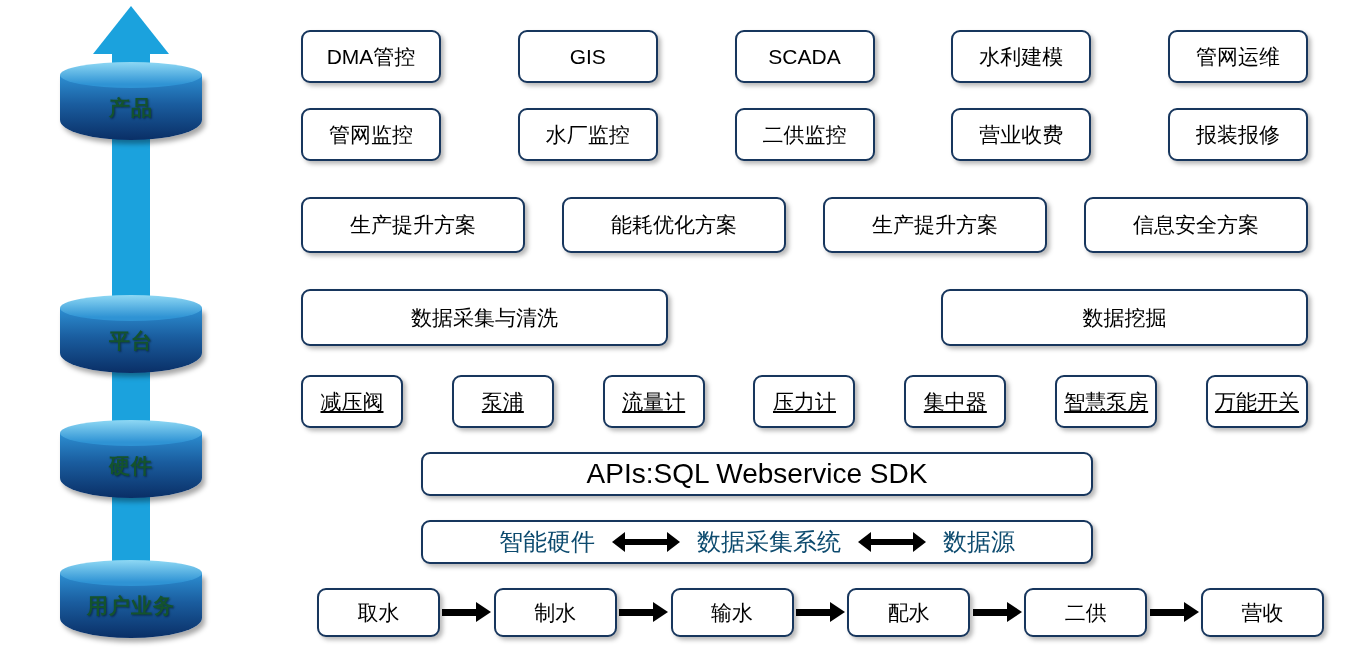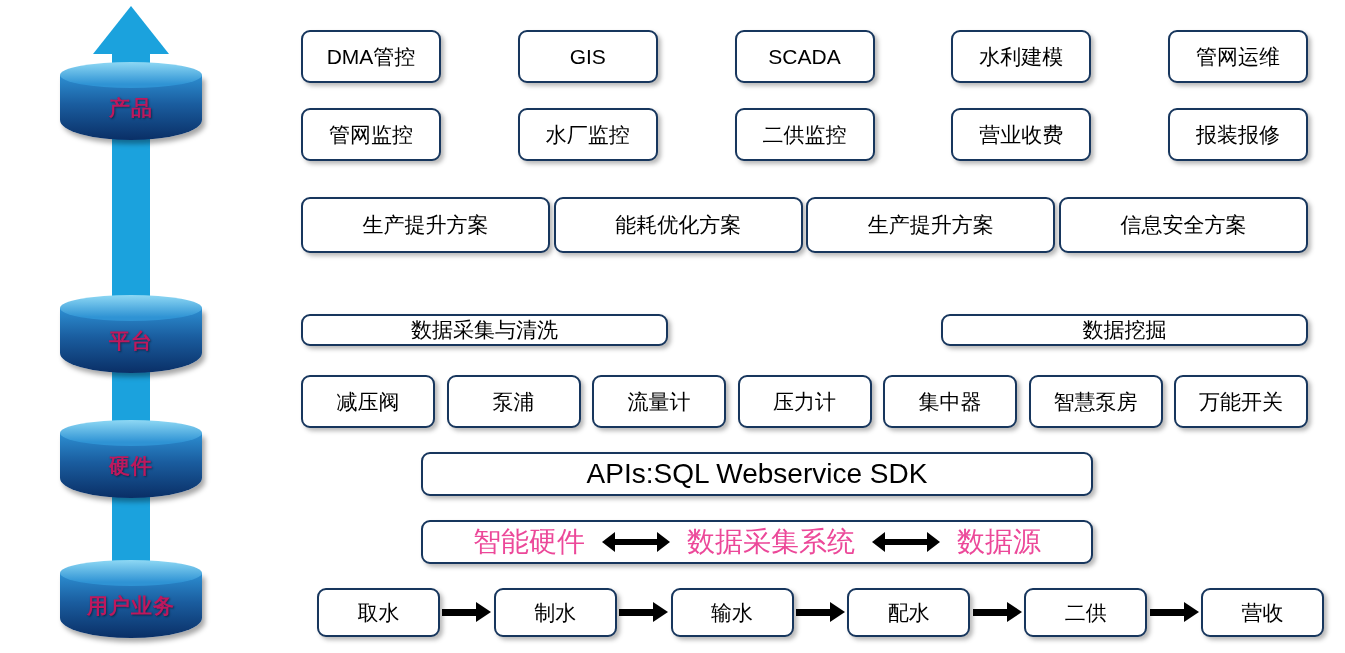--- a/index.html
+++ b/index.html
@@ -48,21 +48,21 @@
     position: absolute;
     left: 0; right: 0; top: 0;
     height: 26px;
     border-radius: 50%;
     background: linear-gradient(180deg, #8ed8f4 0%, #2f93d4 85%);
   }
   .cyl-label {
     position: absolute;
     left: 0; right: 0; top: 32px;
     text-align: center;
-    color: #be185d;
+    color: #14532d;
     font-weight: 700;
     font-size: 21px;
     letter-spacing: 1px;
     text-shadow: 1px 1px 2px rgba(0,0,0,0.45);
     z-index: 3;
   }
 
   
   .box {
     background: #ffffff;
@@ -83,27 +83,27 @@
     align-items: stretch;
     padding-left: 43px;
   }
 
   .row1, .row2 { left: 258px; width: 1050px; height: 53px; }
   .row1 { top: 30px; }
   .row2 { top: 108px; gap: 24px; }
   .row1 .box, .row2 .box { width: 140px; }
 
   .row3 { left: 258px; width: 1050px; top: 197px; height: 56px; }
-  .row3 .box { width: 249px; }
-
-  .row4 { left: 258px; width: 1050px; top: 289px; height: 57px; align-items: flex-end; }
+  .row3 .box { width: 224px; }
+
+  .row4 { left: 258px; width: 1050px; top: 289px; height: 57px; }
   .row4 .box { width: 367px; }
 
   .row5 { left: 258px; width: 1050px; top: 375px; height: 53px; }
-  .row5 .box { width: 134px; }
+  .row5 .box { width: 102px; text-decoration: underline; }
 
   .row6 { left: 378px; width: 715px; top: 452px; height: 44px; }
   .row6 .box { width: 100%; font-size: 28px; }
 
   .row7 { left: 378px; width: 715px; top: 520px; height: 44px; }
   .row7 .box { width: 100%; gap: 16px; }
 
   .row8 { left: 274px; width: 1050px; top: 588px; height: 49px; }
   .row8 .box { width: 123px; }
 
@@ -135,21 +135,21 @@
     content: "";
     position: absolute;
     top: -7px;
     width: 0; height: 0;
     border-top: 10px solid transparent;
     border-bottom: 10px solid transparent;
   }
   .darrow::before { left: -13px; border-right: 13px solid #000; }
   .darrow::after  { right: -13px; border-left: 13px solid #000; }
 
-  .flow-label { font-size: 28px; color: #ec4899; white-space: nowrap; }
+  .flow-label { font-size: 24px; color: #0c4a6e; white-space: nowrap; }
 </style>
 </head>
 <body>
 
 <div class="canvas">
 
   <div class="shaft"></div>
   <div class="head"></div>
 
   <div class="cyl" style="top:62px">

